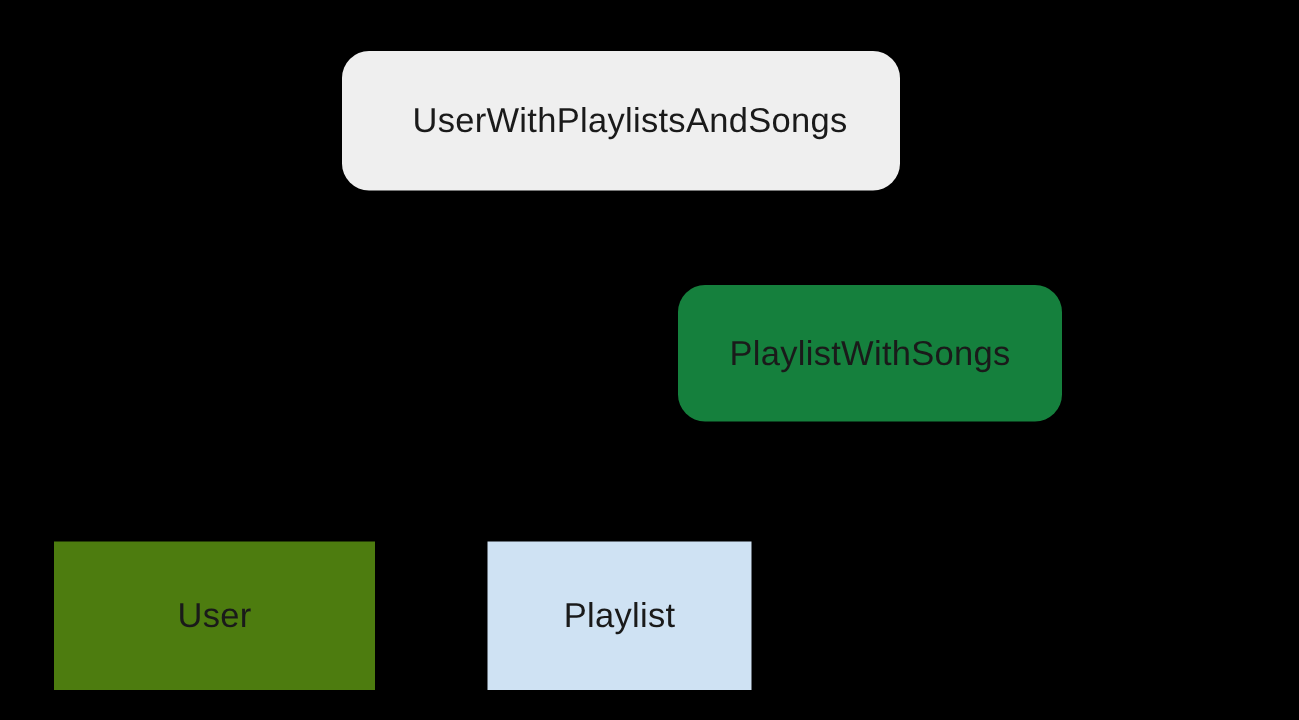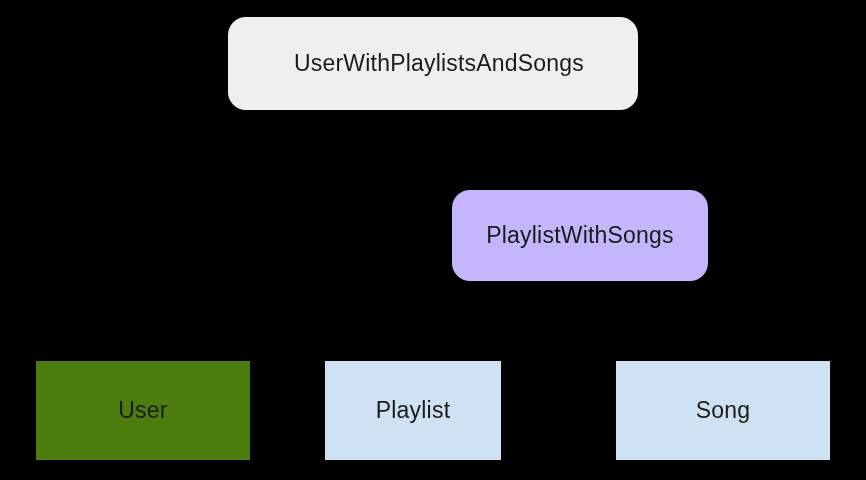--- a/index.html
+++ b/index.html
@@ -31,44 +31,41 @@
   }
   .node.relation {
     background: #efefef;
     border-radius: 18px;
   }
   .node.entity {
     background: #cfe2f3;
     border-radius: 0;
   }
   
-  .node-a { left: 228px; top: 17px;  width: 410px; height: 93px; padding-left: 12px; }
+  .node-a { left: 228px; top: 34px;  width: 372px; height: 93px; padding-left: 12px; }
   .node-b { left: 452px; top: 190px; width: 256px; height: 91px; }
   .node-c { left: 36px;  top: 361px; width: 214px; height: 99px; }
   .node-d { left: 325px; top: 361px; width: 176px; height: 99px; justify-content: center; }
   .node-e { left: 616px; top: 361px; width: 214px; height: 99px; }
 </style>
 </head>
 <body>
 
 <div class="diagram">
 
   <div class="node relation node-a" style="background-color: rgb(239, 239, 239);">
     <span>UserWithPlaylistsAndSongs</span>
   </div>
 
-  <div class="node relation node-b" style="background-color: #c4b5fd; align-items: center;">
+  <div class="node relation node-b" style="background-color: #15803d; align-items: center;">
     <span>PlaylistWithSongs</span>
   </div>
 
   <div class="node entity node-c" style="background-color: #4d7c0f;">
     <span>User</span>
   </div>
 
   <div class="node entity node-d" style="background-color: rgb(207, 226, 243);">
     <span>Playlist</span>
   </div>
 
-  <div class="node entity node-e" style="background-color: rgb(207, 226, 243);">
-    <span>Song</span>
-  </div>
 
 </div>
 
 </body></html>

